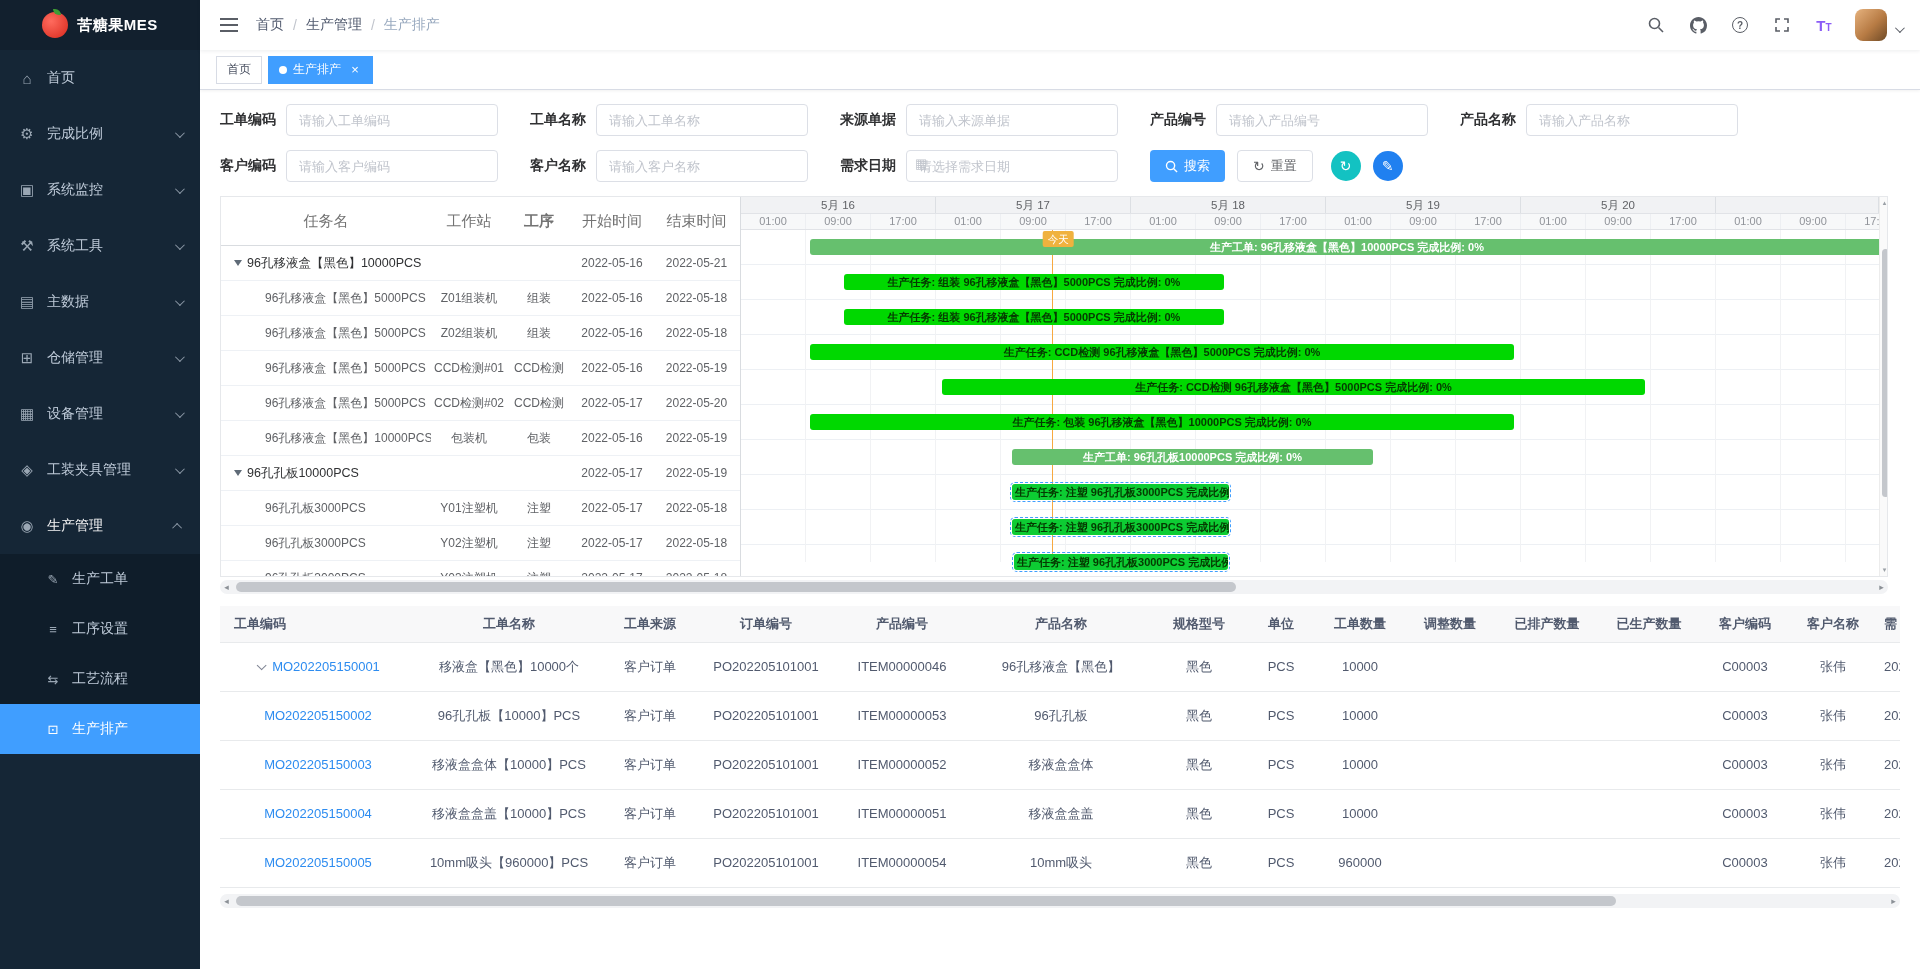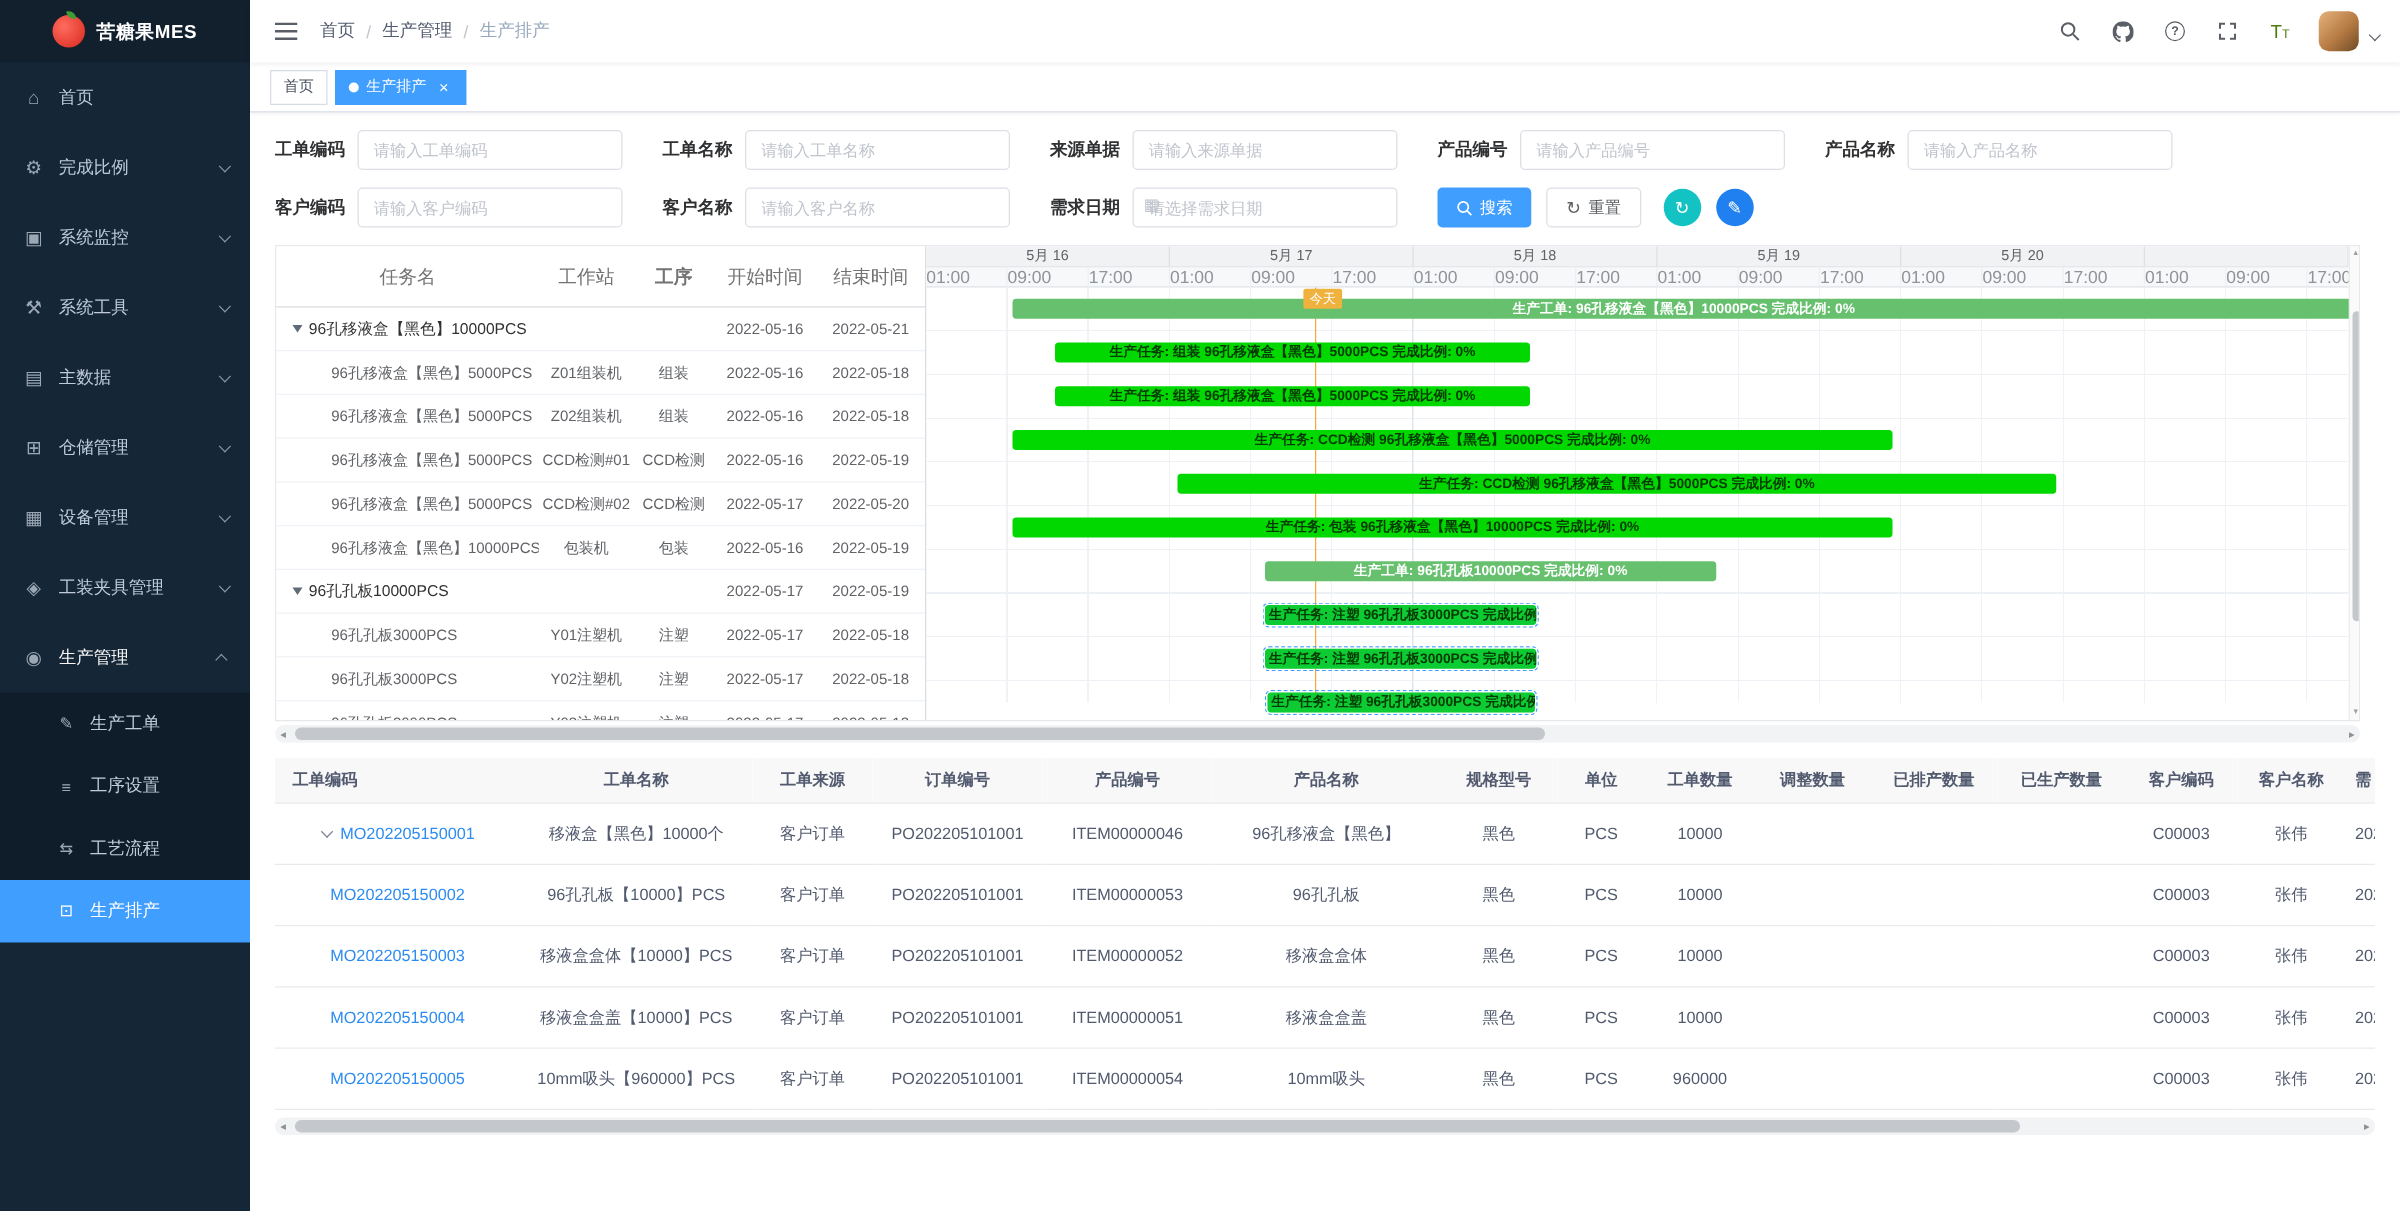--- a/index.html
+++ b/index.html
@@ -28,21 +28,21 @@
   .main{flex:1;display:flex;flex-direction:column;min-width:0}
   .topbar{height:50px;display:flex;align-items:center;padding:0 18px 0 12px;background:#fff;box-shadow:0 1px 4px rgba(0,21,41,.08);position:relative;z-index:5}
   .hamb{width:34px;height:34px;display:flex;align-items:center;justify-content:center;cursor:pointer}
   .breadcrumb{margin-left:10px;display:flex;align-items:center;gap:9px;font-size:14px}
   .bc-item{color:#515a6e;cursor:pointer;white-space:nowrap}
   .bc-item.last{color:#97a8be;cursor:default}
   .bc-sep{color:#c0c4cc}
   .tb-right{margin-left:auto;display:flex;align-items:center;gap:4px}
   .tb-btn{width:38px;height:40px;display:flex;align-items:center;justify-content:center;cursor:pointer;color:#5a5e66}
   .qm{width:16px;height:16px;border:1.5px solid #5a5e66;border-radius:50%;font-size:10px;font-weight:700;display:flex;align-items:center;justify-content:center}
-  .fontic{font-weight:400;color:#4d7c0f;font-size:15px}
+  .fontic{font-weight:700;color:#8b5cf6;font-size:15px}
   .fontic small{font-size:10px}
   .avatar{width:32px;height:32px;border-radius:8px;background:linear-gradient(135deg,#e6b27e 0%,#b77b44 55%,#6e4a26 100%);margin:0 4px 0 8px;cursor:pointer;flex-shrink:0}
   .caret{width:7px;height:7px;border-right:1.5px solid #5a5e66;border-bottom:1.5px solid #5a5e66;transform:rotate(45deg) translateY(-2px);margin-top:8px;cursor:pointer}
   
   .tabsbar{height:40px;display:flex;align-items:center;padding:0 16px;gap:6px;border-bottom:1px solid #d8dce5;box-shadow:0 1px 3px rgba(0,0,0,.06);background:#fff;position:relative;z-index:4}
   .tag{display:inline-flex;align-items:center;height:28px;padding:0 10px;border:1px solid #d8dce5;background:#fff;color:#495060;font-size:12px;cursor:pointer;white-space:nowrap}
   .tag .dot{width:8px;height:8px;border-radius:50%;background:#fff;margin-right:6px}
   .tag.active{background:#409eff;border-color:#409eff;color:#fff}
   .tag .close{margin-left:7px;font-size:13px;line-height:1;border-radius:50%;width:14px;height:14px;display:flex;align-items:center;justify-content:center}
   
@@ -75,21 +75,21 @@
   .g-name.child{padding-left:44px}
   .tri{width:0;height:0;border-left:4.5px solid transparent;border-right:4.5px solid transparent;border-top:6px solid #5f6b77;flex-shrink:0}
   .nm{overflow:hidden;white-space:nowrap}
   .g-right{position:relative;width:1138px;overflow:hidden;flex-shrink:0}
   .g-range{height:16px;background:#f1f2f4;border-bottom:1px solid #e1e3e7;position:relative;font-size:11px;color:#606266;text-align:center;line-height:15px}
   .g-rangebar{position:absolute;right:0;top:1px;width:89px;height:13px;background:#c9ccd1;cursor:pointer}
   .g-days{height:17px;display:flex;background:#f1f2f4;border-bottom:1px solid #e1e3e7}
   .g-day{width:195px;border-right:1px solid #dcdfe3;font-size:11.5px;color:#606266;text-align:center;line-height:16px;flex-shrink:0}
   .g-dayfill{flex:1}
   .g-ticks{height:16px;display:flex;background:#f7f8f9;border-bottom:1px solid #e1e3e7}
-  .g-tick{width:65px;border-right:1px solid #edeff2;font-size:14px;color:#909399;line-height:15px;flex-shrink:0}
+  .g-tick{width:65px;border-right:1px solid #edeff2;font-size:11px;color:#909399;text-align:center;line-height:15px;flex-shrink:0}
   .g-body{position:relative;height:332px;
     background-image:
       repeating-linear-gradient(to right,transparent 0,transparent 64px,#f1f2f4 64px,#f1f2f4 65px),
       repeating-linear-gradient(to right,transparent 0,transparent 194px,#dfe2e6 194px,#dfe2e6 195px),
       repeating-linear-gradient(to bottom,transparent 0,transparent 34px,#edf0f4 34px,#edf0f4 35px);}
   .today-line{position:absolute;top:0;bottom:0;left:311px;width:0;border-left:1.5px solid #f7a940;z-index:1}
   .today-badge{position:absolute;left:311px;top:1px;transform:translateX(-30%);background:#f0b23e;color:#fff;font-size:10.5px;line-height:16px;padding:0 5px;border-radius:2px;z-index:3}
   .bar{position:absolute;height:16px;border-radius:3px;font-size:11px;line-height:16px;text-align:center;white-space:nowrap;overflow:hidden;cursor:pointer;z-index:2}
   .bar.order{background:#66c06e;color:#fff;font-weight:600}
   .bar.task{background:#00d800;color:#053a00;font-weight:700}

